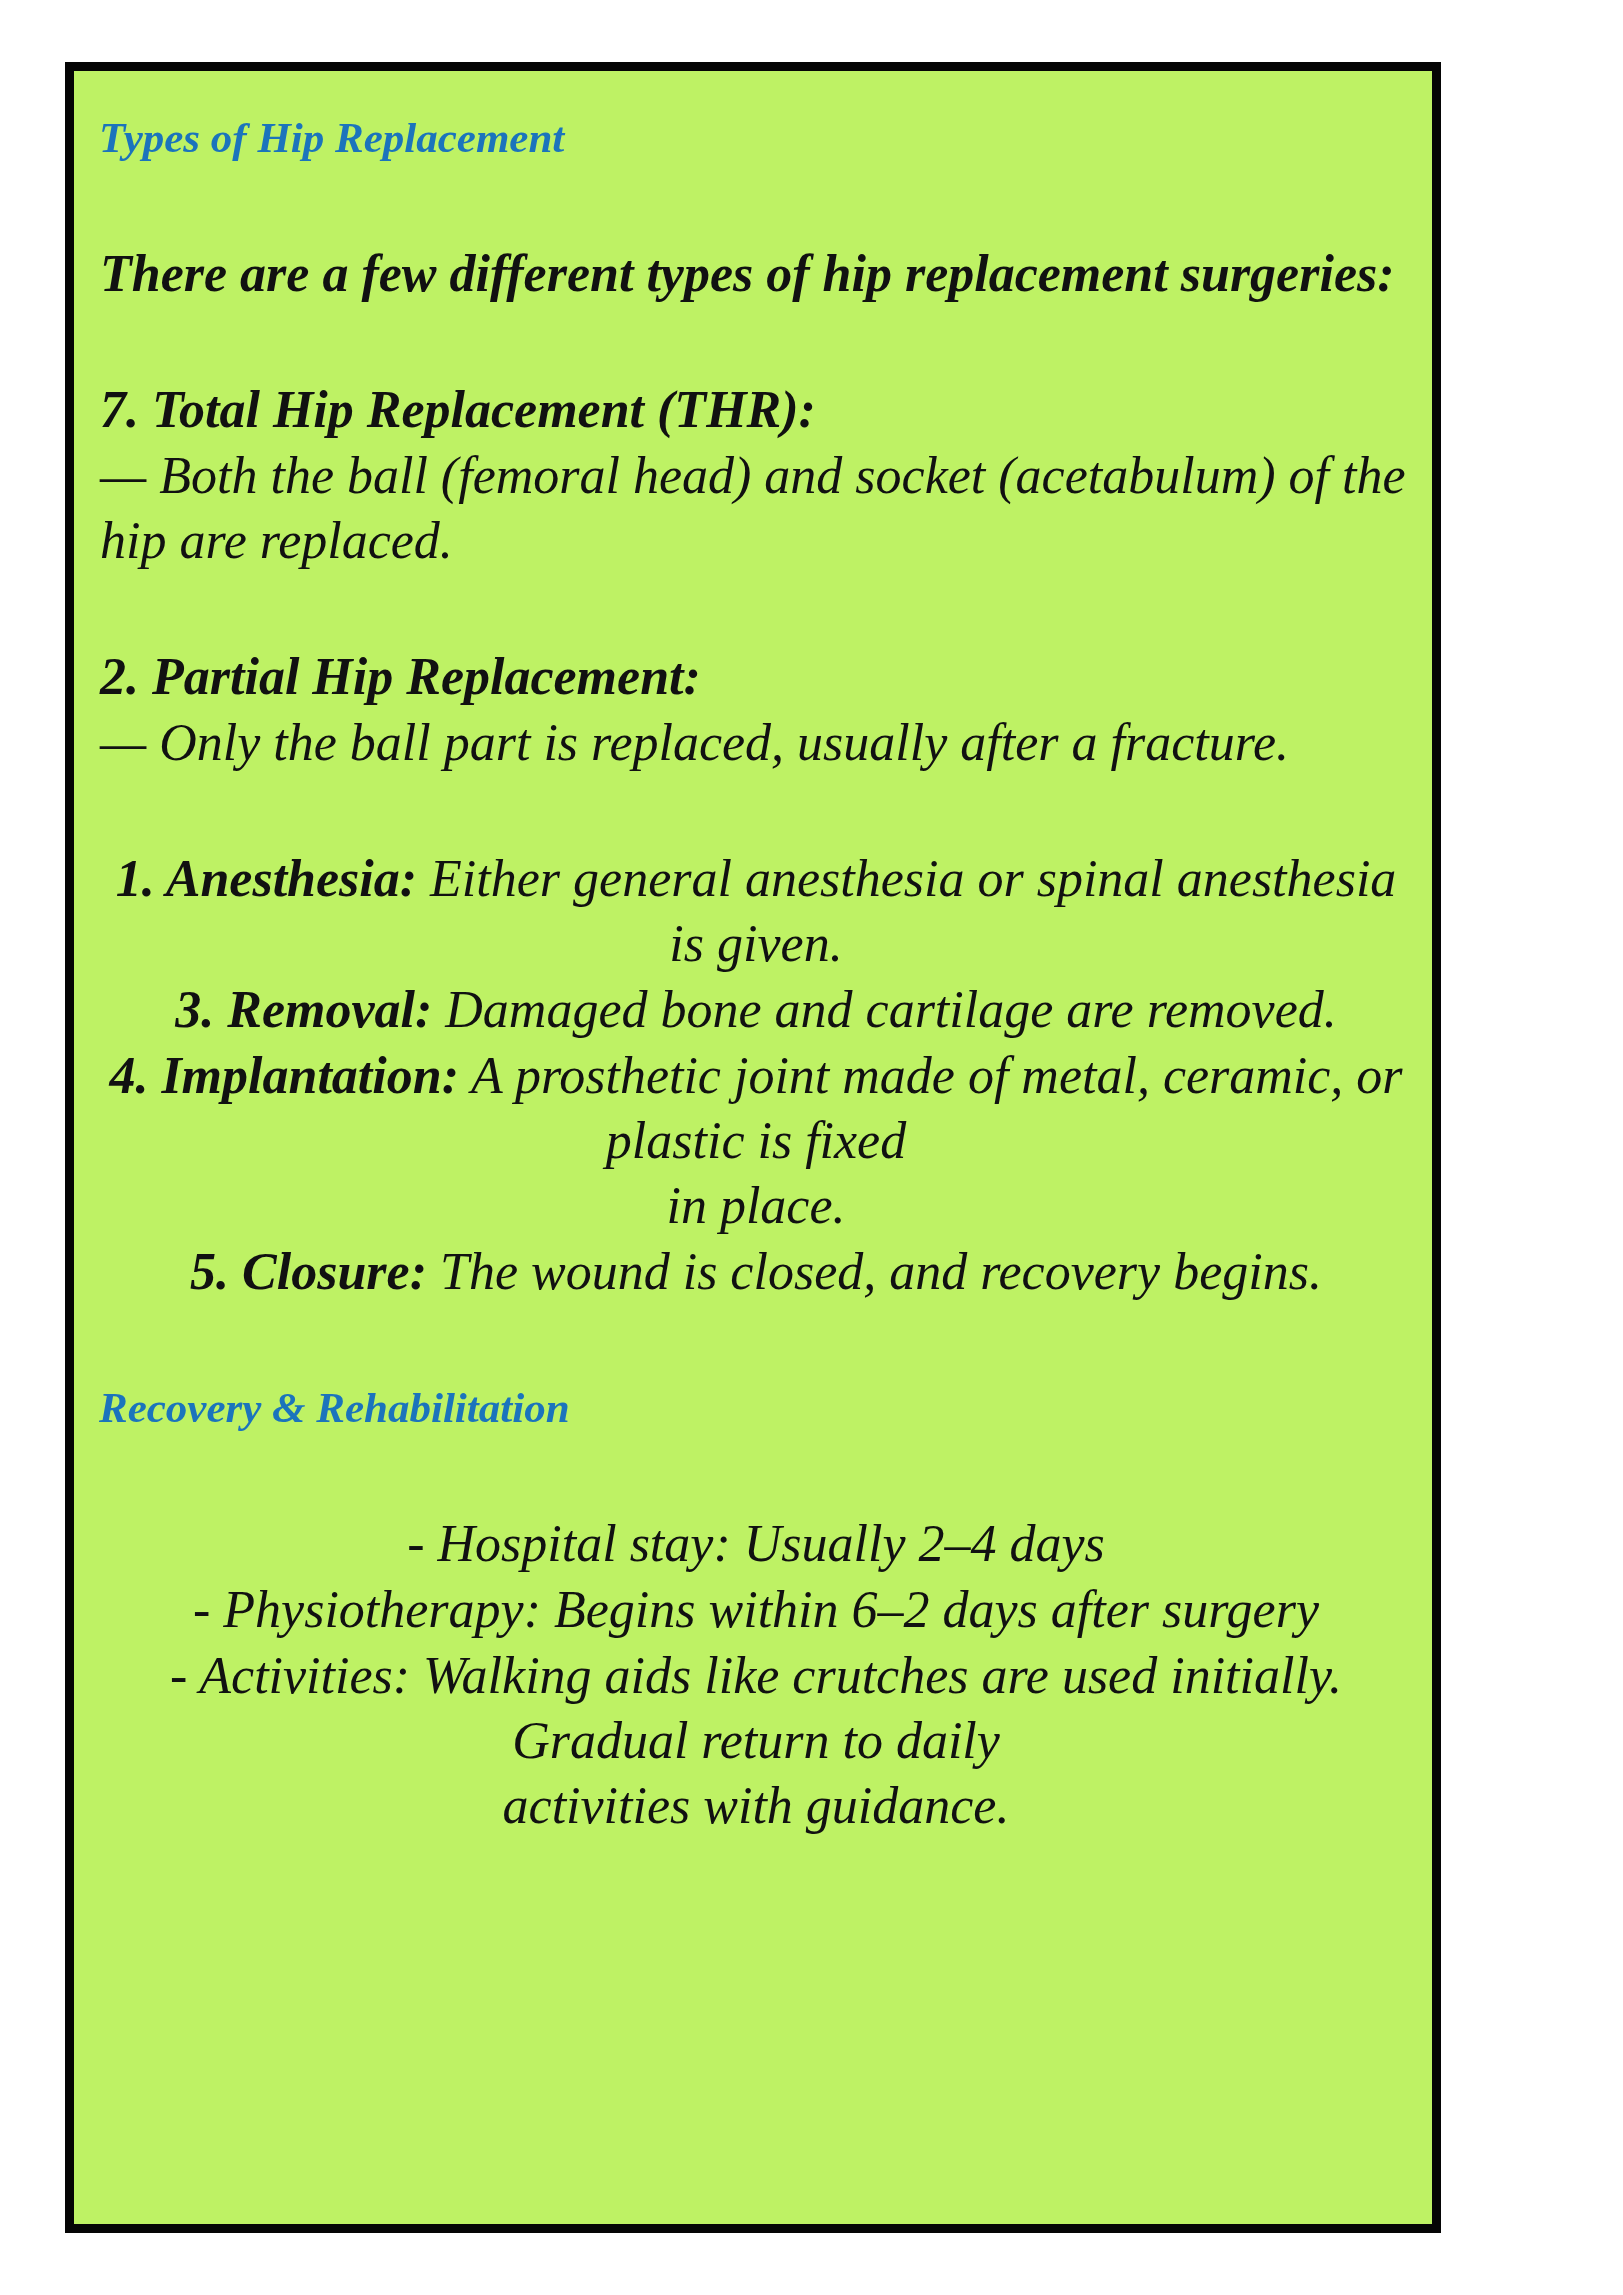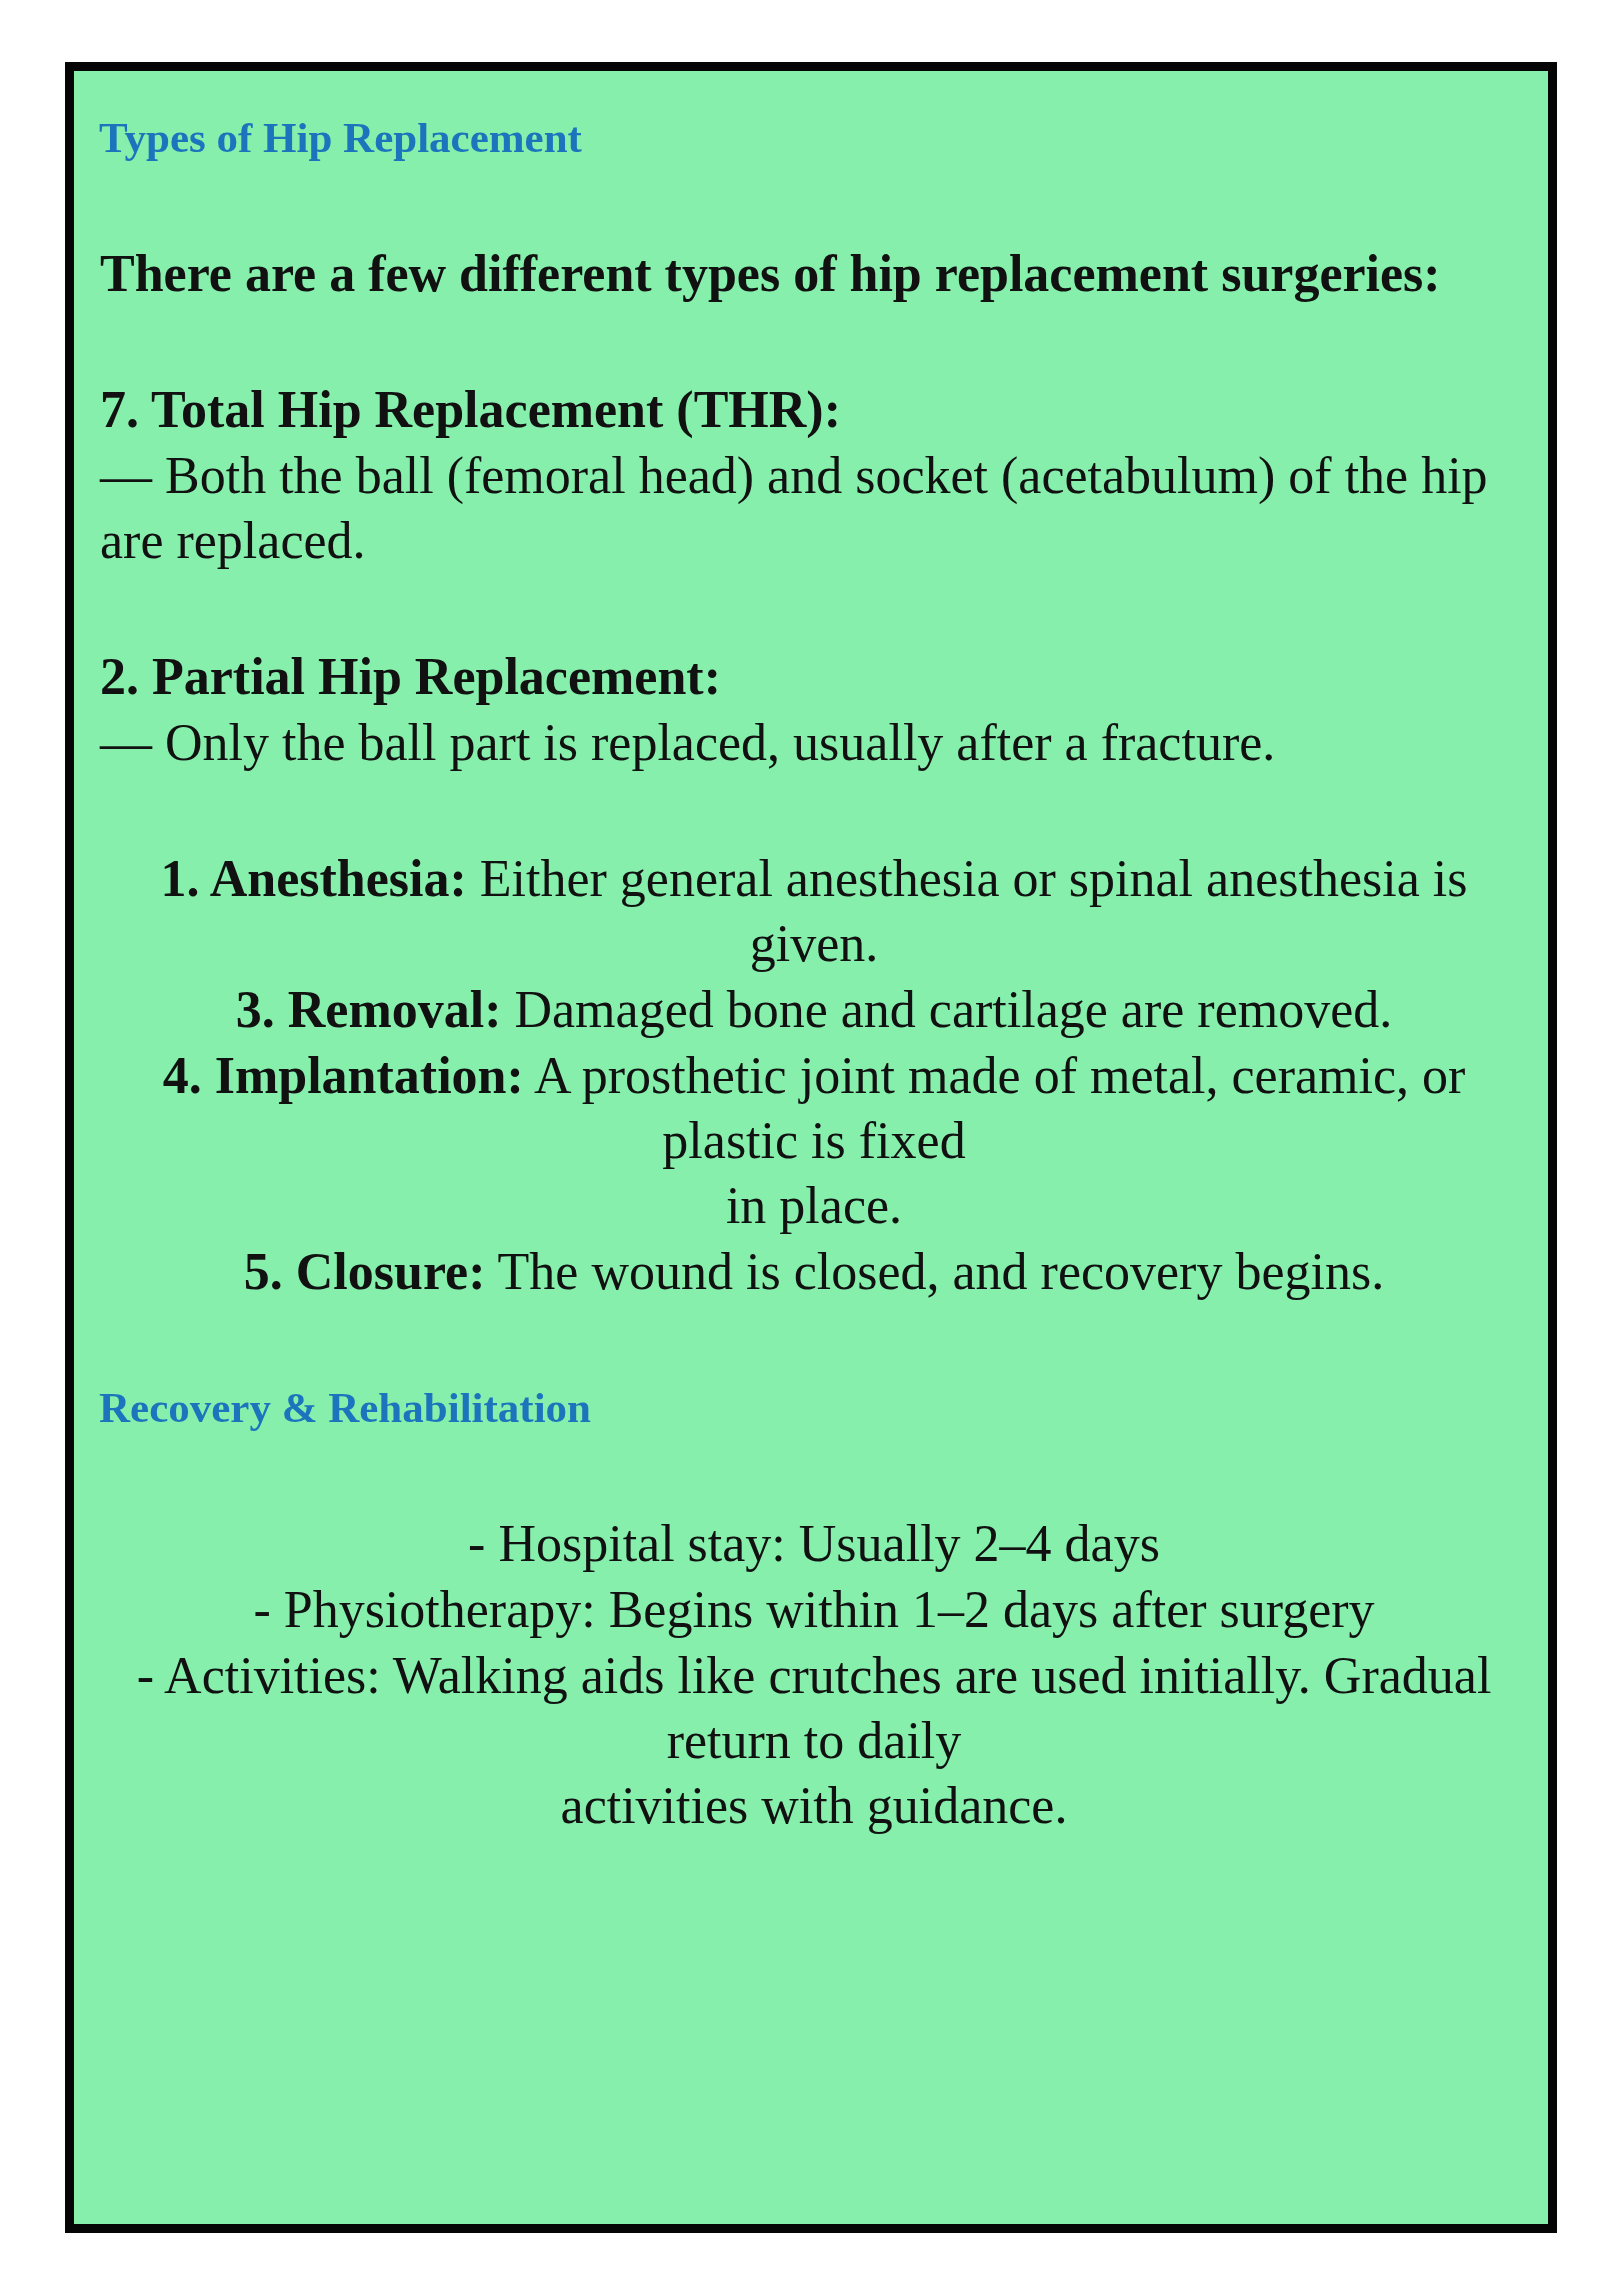--- a/index.html
+++ b/index.html
@@ -11,27 +11,28 @@
     width: 1623px;
     height: 2295px;
     position: relative;
     font-family: "Liberation Serif", serif;
     color: #111111;
   }
   .page {
     position: absolute;
     left: 65px;
     top: 62px;
-    width: 1492px;
+    width: 1376px;
     height: 2171px;
     box-sizing: border-box;
     border: 9px solid #050505;
-    background: #86efac;
+    background: #bef264;
     padding: 34px 19px 0 25px;
     overflow: hidden;
+    font-style: italic;
   }
   .blue-heading {
     color: #1b74bc;
     font-weight: bold;
     font-size: 43px;
     line-height: 65px;
     margin: 0;
   }
   .body-line {
     font-size: 52px;
@@ -74,19 +75,19 @@
     <p class="body-line"><span class="bold">3. Removal:</span><span> Damaged bone and cartilage are removed.</span></p>
     <p class="body-line"><span class="bold">4. Implantation:</span><span> A prosthetic joint made of metal, ceramic, or plastic is fixed
 in place.</span></p>
     <p class="body-line"><span class="bold">5. Closure:</span><span> The wound is closed, and recovery begins.</span></p>
   </div>
 
   <h2 class="blue-heading gap">Recovery &amp; Rehabilitation</h2>
 
   <div class="list-block">
     <p class="body-line">- Hospital stay: Usually 2–4 days</p>
-    <p class="body-line">- Physiotherapy: Begins within 1–2 days after surgery</p>
+    <p class="body-line">- Physiotherapy: Begins within 6–2 days after surgery</p>
     <p class="body-line">- Activities: Walking aids like crutches are used initially. Gradual return to daily
 activities with guidance.</p>
   </div>
 
 </div>
 
 
 </body></html>

